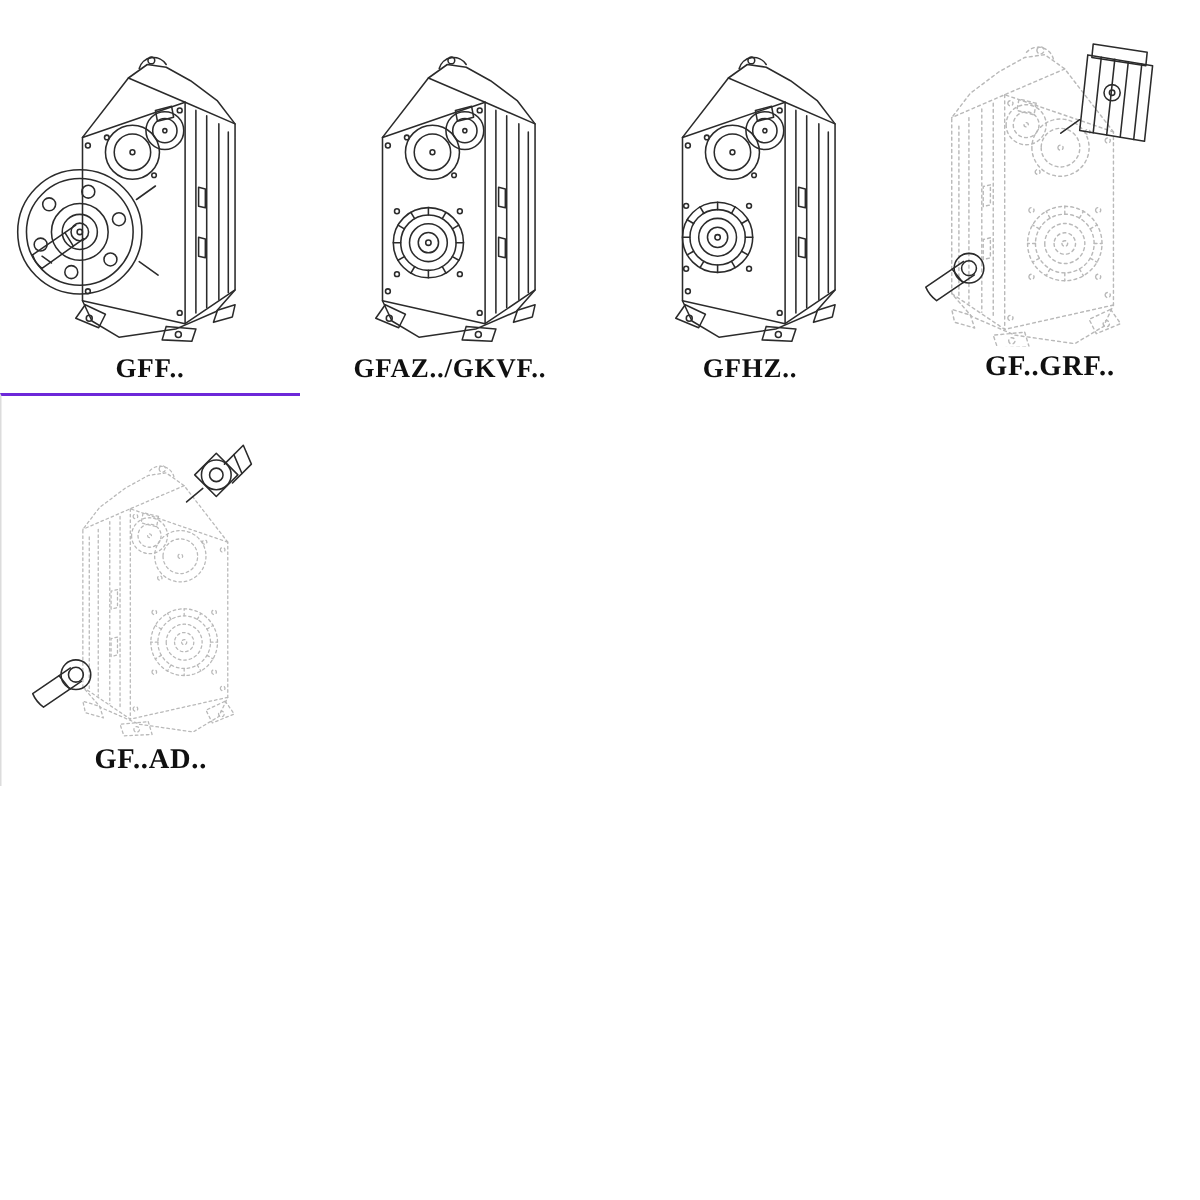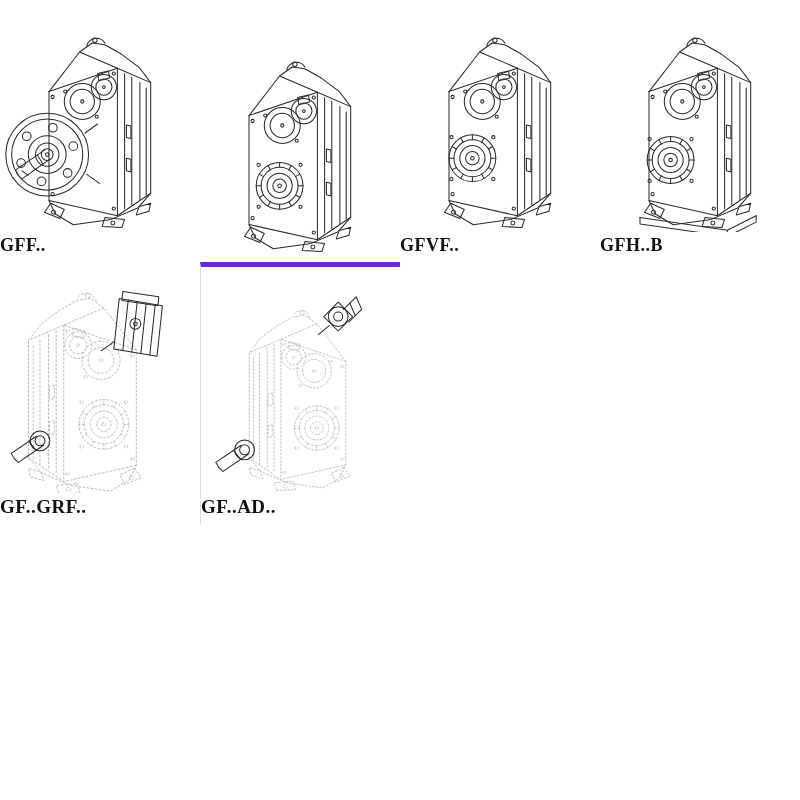--- a/index.html
+++ b/index.html
@@ -1,26 +1,26 @@
 <!DOCTYPE html>
 <html style="--ink: #2b2b2b; --ghost: #b9b9b9;"><head>
 <meta charset="utf-8">
 <style>
   *{margin:0;padding:0;box-sizing:border-box}
   html,body{width:800px;height:800px;background:#ffffff;overflow:hidden;
     font-family:"Liberation Serif","DejaVu Serif",serif}
   .grid{display:grid;grid-template-columns:repeat(4,200px);
     grid-template-rows:262px 262px 276px;width:800px;height:800px}
-  .cell{display:flex;flex-direction:column;align-items:flex-start;
+  .cell{display:flex;flex-direction:column;align-items:center;
     justify-content:flex-end;padding-bottom:6px;position:relative}
   .drawing{width:188px;height:216px;flex:0 0 auto}
   .label{font-weight:700;font-size:18px;color:#101010;letter-spacing:.5px;
     margin-top:3px;white-space:nowrap}
   .label-lg{font-size:19px}
-  .cell-boxed{border-left:1px solid #dcdcdc;border-top:5px solid #6d28d9}
+  .cell-boxed{border-left:1px solid #dcdcdc;border-top:2px solid #6d28d9}
   .solid{fill:none;stroke:var(--ink,#2b2b2b);stroke-width:1.15;
     stroke-linecap:round;stroke-linejoin:round}
   .ghost{fill:none;stroke:var(--ghost,#b9b9b9);stroke-width:1;
     stroke-dasharray:2 2.3;stroke-linecap:round;stroke-linejoin:round}
 </style>
 </head>
 <body>
 
 <svg width="0" height="0" style="position:absolute" aria-hidden="true">
   <defs>
@@ -155,42 +155,34 @@
     </svg>
     <figcaption class="label">GFF..</figcaption>
   </figure>
 
   <figure class="cell">
     <svg class="drawing" viewBox="0 0 200 240">
       <use href="#sym-housing" class="solid"></use>
       <use href="#sym-gears-top" class="solid"></use>
       <use href="#sym-bore" class="solid"></use>
     </svg>
+    <figcaption class="label">GFAZ../GKVF..</figcaption>
   </figure>
 
   <figure class="cell">
     <svg class="drawing" viewBox="0 0 200 240">
       <use href="#sym-housing" class="solid"></use>
       <use href="#sym-gears-top" class="solid"></use>
       <use href="#sym-bore" class="solid" transform="translate(-8,-4)"></use>
     </svg>
-    <figcaption class="label">GFVF..</figcaption>
-  </figure>
-
-
-
-  <figure class="cell">
-    <svg class="drawing" viewBox="0 0 200 240">
-      <use href="#sym-housing" class="solid"></use>
-      <use href="#sym-gears-top" class="solid"></use>
-      <use href="#sym-bore" class="solid" transform="translate(-10,-2)"></use>
-      <use href="#sym-base" class="solid"></use>
-    </svg>
-    <figcaption class="label">GFH..B</figcaption>
-  </figure>
+    <figcaption class="label">GFHZ..</figcaption>
+  </figure>
+
+
+
 
 
 
 
 
   <figure class="cell">
     <svg class="drawing" viewBox="0 0 200 240">
       <g transform="translate(200,-8) scale(-1.06,1.06)">
         <use href="#sym-housing" class="ghost"></use>
         <use href="#sym-gears-top" class="ghost"></use>

